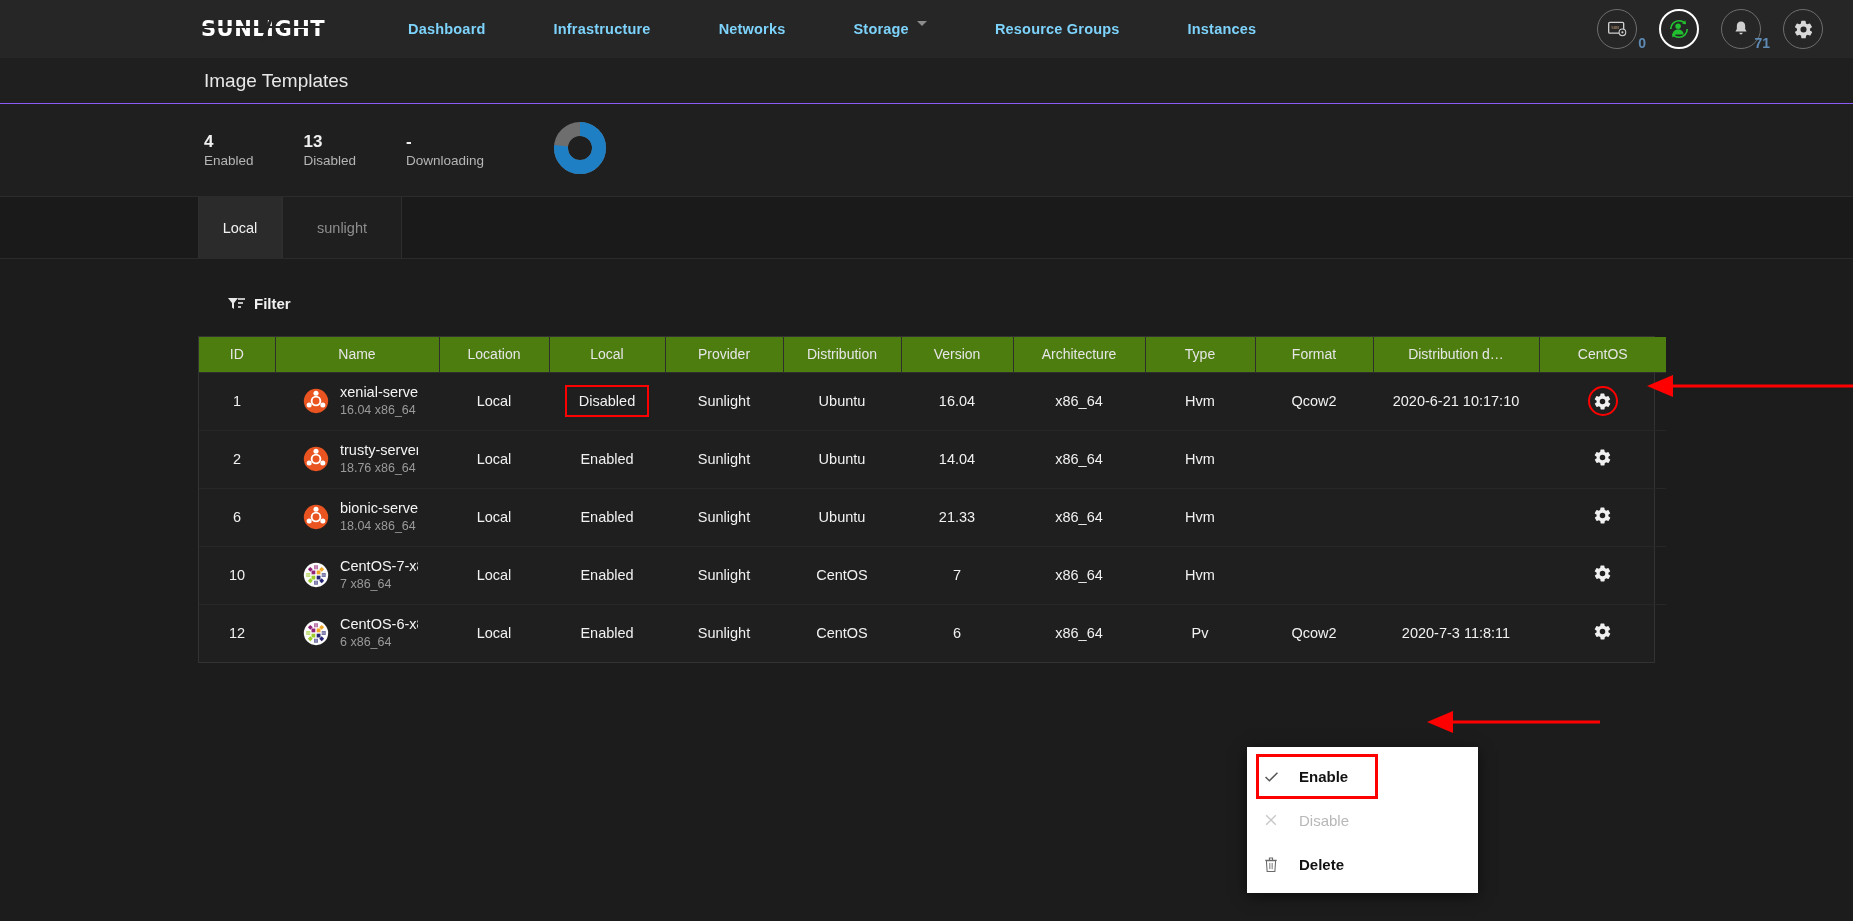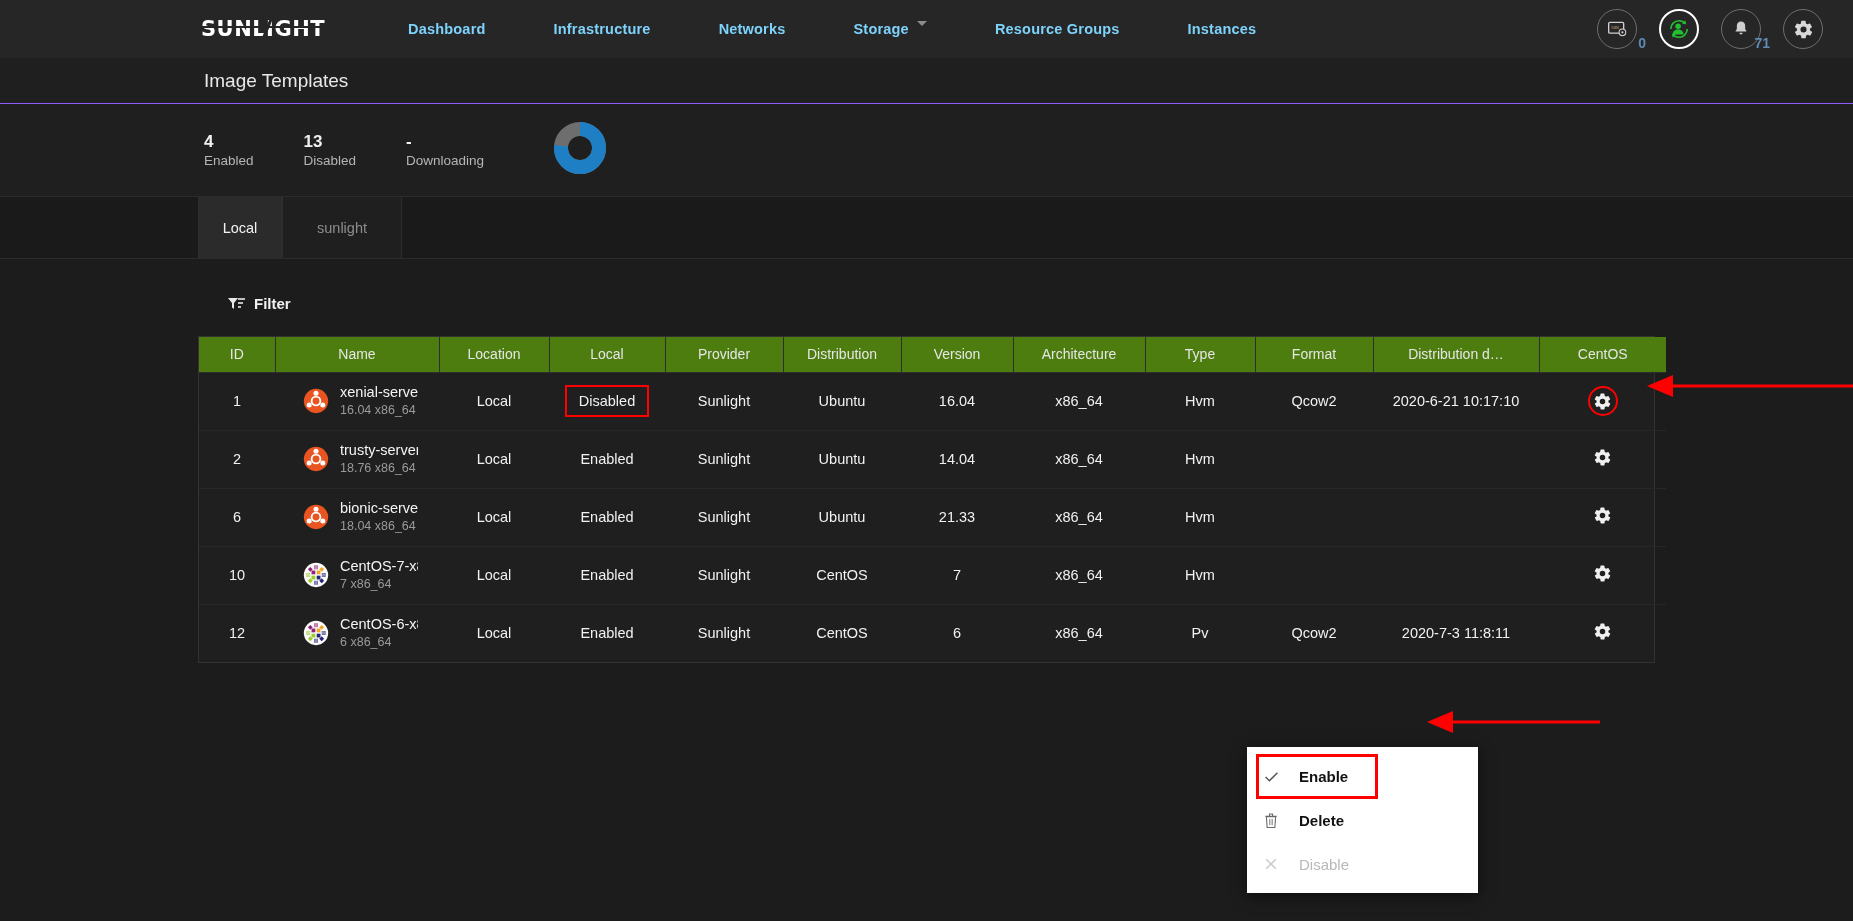--- a/index.html
+++ b/index.html
@@ -659,38 +659,38 @@
 
   <div class="dropdown">
     <div class="menu-item enabled">
       <span class="mi-icon">
         <svg width="17" height="17" viewBox="0 0 20 20">
             <path d="M3 10.5l4.5 4.5L17 5.5" fill="none" stroke="#555" stroke-width="1.7"></path>
           </svg>
       </span>
       <span>Enable</span>
     </div>
+    <div class="menu-item disabled">
+      <span class="mi-icon">
+        <svg width="16" height="16" viewBox="0 0 20 20">
+            <path d="M4 4l12 12M16 4L4 16" stroke="#c9c9c9" stroke-width="1.9"></path>
+          </svg>
+      </span>
+      <span>Disable</span>
+    </div>
     <div class="menu-item enabled">
       <span class="mi-icon">
         <svg width="16" height="17" viewBox="0 0 20 22">
           <path d="M4 6h12l-1 14H5z" fill="none" stroke="#6a6a6a" stroke-width="1.4"></path>
           <path d="M2.5 5.5h15M8 2.5h4v3H8z" fill="none" stroke="#6a6a6a" stroke-width="1.4"></path>
           <path d="M8.5 9v8M11.5 9v8" stroke="#6a6a6a" stroke-width="1.2"></path>
         </svg>
       </span>
       <span>Delete</span>
     </div>
-    <div class="menu-item disabled">
-      <span class="mi-icon">
-        <svg width="16" height="16" viewBox="0 0 20 20">
-            <path d="M4 4l12 12M16 4L4 16" stroke="#c9c9c9" stroke-width="1.9"></path>
-          </svg>
-      </span>
-      <span>Disable</span>
-    </div>
     <div class="menu-highlight"></div>
   </div>
 
   <svg class="annot" style="left:1405px; top:448px;" width="200" height="30">
     <line x1="195" y1="15" x2="45" y2="15" stroke="#ff0000" stroke-width="3"></line>
     <path d="M22 15l26-11v22z" fill="#ff0000"></path>
   </svg>
 
   <svg class="annot" style="left:1625px; top:112px;" width="260" height="30">
     <line x1="255" y1="15" x2="45" y2="15" stroke="#ff0000" stroke-width="3"></line>

